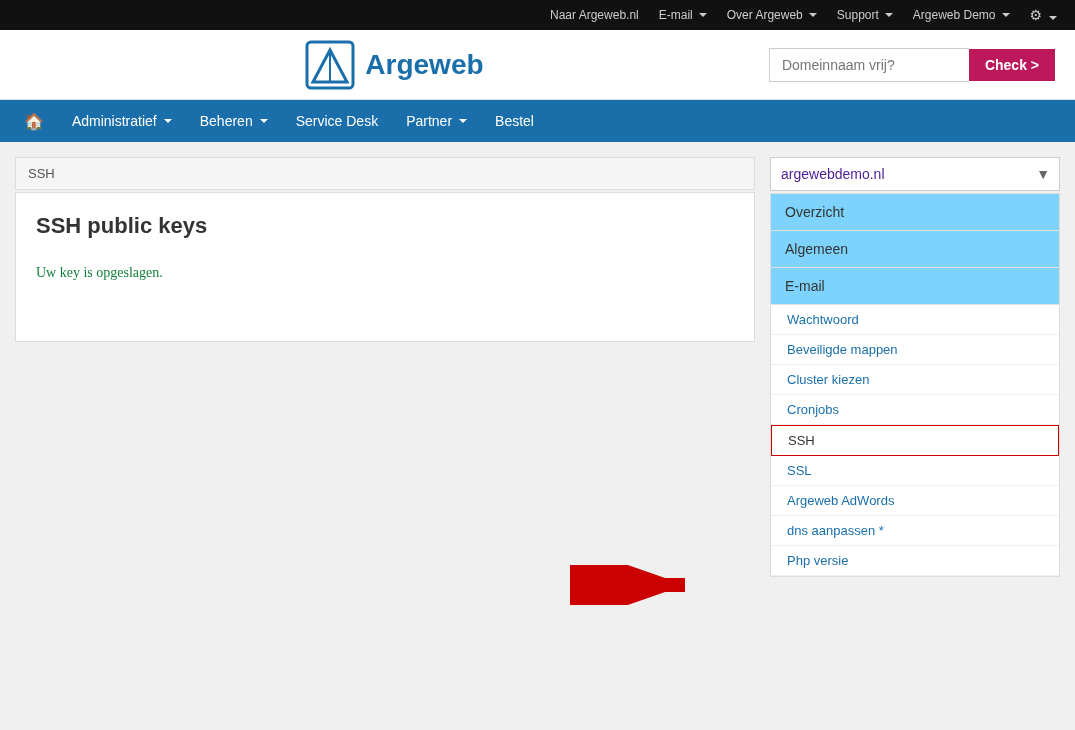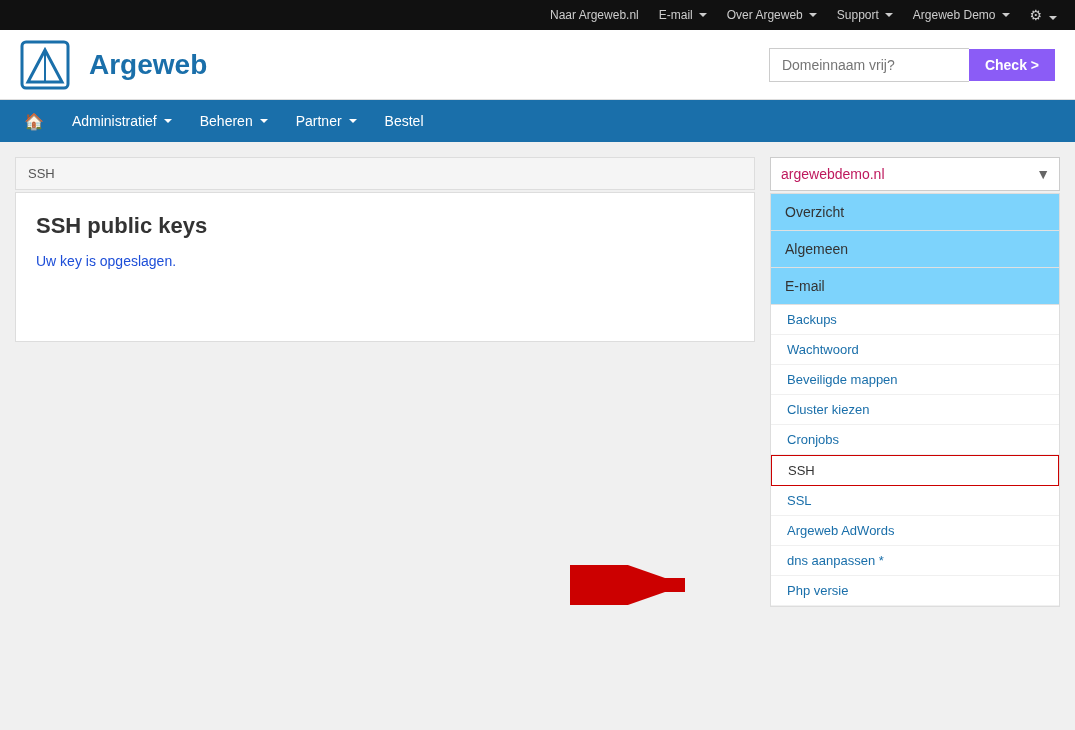--- a/index.html
+++ b/index.html
@@ -44,22 +44,23 @@
       background: #fff;
       height: 70px;
       display: flex;
       align-items: center;
       padding: 0 20px;
       border-bottom: 1px solid #ddd;
     }
     .logo-area {
       display: flex;
       align-items: center;
-      gap: 19px;
+      gap: 10px;
       flex: 1;
+      justify-content: center;
     }
     .logo-icon {
       width: 50px;
       height: 50px;
     }
     .logo-text {
       font-size: 28px;
       font-weight: bold;
       color: #1a6faa;
     }
@@ -72,21 +73,21 @@
     .domain-input {
       border: 1px solid #ccc;
       padding: 8px 12px;
       font-size: 14px;
       width: 200px;
       color: #999;
       outline: none;
       border-right: none;
     }
     .check-btn {
-      background: #8b5cf6;
+      background: #be185d;
       color: #fff;
       border: none;
       padding: 8px 16px;
       font-size: 14px;
       cursor: pointer;
       font-weight: bold;
     }
 
     
     .navbar {
@@ -142,42 +143,43 @@
     .content-box {
       background: #fff;
       border: 1px solid #ddd;
       padding: 20px;
       min-height: 150px;
     }
     .content-title {
       font-size: 22px;
       font-weight: bold;
       color: #333;
-      margin-bottom: 14px;
+      margin-bottom: 26px;
     }
     .content-message {
       font-size: 14px;
-      color: #1d4ed8;
+      color: #15803d;
+      font-family: Liberation Serif, serif;
     }
 
     
     .right-panel {
       width: 290px;
       flex-shrink: 0;
     }
     .domain-select-wrap {
       margin-bottom: 2px;
     }
     .domain-select {
       width: 100%;
       padding: 8px 10px;
       font-size: 14px;
       border: 1px solid #ccc;
       background: #fff;
-      color: #be185d;
+      color: #4c1d95;
       appearance: none;
       -webkit-appearance: none;
       cursor: pointer;
       background-image: none;
     }
     .select-wrapper {
       position: relative;
     }
     .select-arrow {
       position: absolute;
@@ -274,20 +276,23 @@
     <div class="nav-item nav-home">🏠</div>
     <div class="nav-item">
       <span>Administratief</span>
       <span class="nav-caret"></span>
     </div>
     <div class="nav-item">
       <span>Beheren</span>
       <span class="nav-caret"></span>
     </div>
     <div class="nav-item">
+      <span>Service Desk</span>
+    </div>
+    <div class="nav-item">
       <span>Partner</span>
       <span class="nav-caret"></span>
     </div>
     <div class="nav-item">
       <span>Bestel</span>
     </div>
   </nav>
 
   <div class="main-content">
 
@@ -305,21 +310,20 @@
         <select class="domain-select">
           <option>argewebdemo.nl</option>
         </select>
         <span class="select-arrow">▼</span>
       </div>
 
       <div class="sidebar-menu">
         <div class="sidebar-section-item">Overzicht</div>
         <div class="sidebar-section-item">Algemeen</div>
         <div class="sidebar-section-item">E-mail</div>
-        <div class="sidebar-sub-item">Backups</div>
         <div class="sidebar-sub-item">Wachtwoord</div>
         <div class="sidebar-sub-item">Beveiligde mappen</div>
         <div class="sidebar-sub-item">Cluster kiezen</div>
         <div class="sidebar-sub-item">Cronjobs</div>
         <div class="sidebar-sub-item active">SSH</div>
         <div class="sidebar-sub-item">SSL</div>
         <div class="sidebar-sub-item">Argeweb AdWords</div>
         <div class="sidebar-sub-item">dns aanpassen *</div>
         <div class="sidebar-sub-item">Php versie</div>
       </div>

